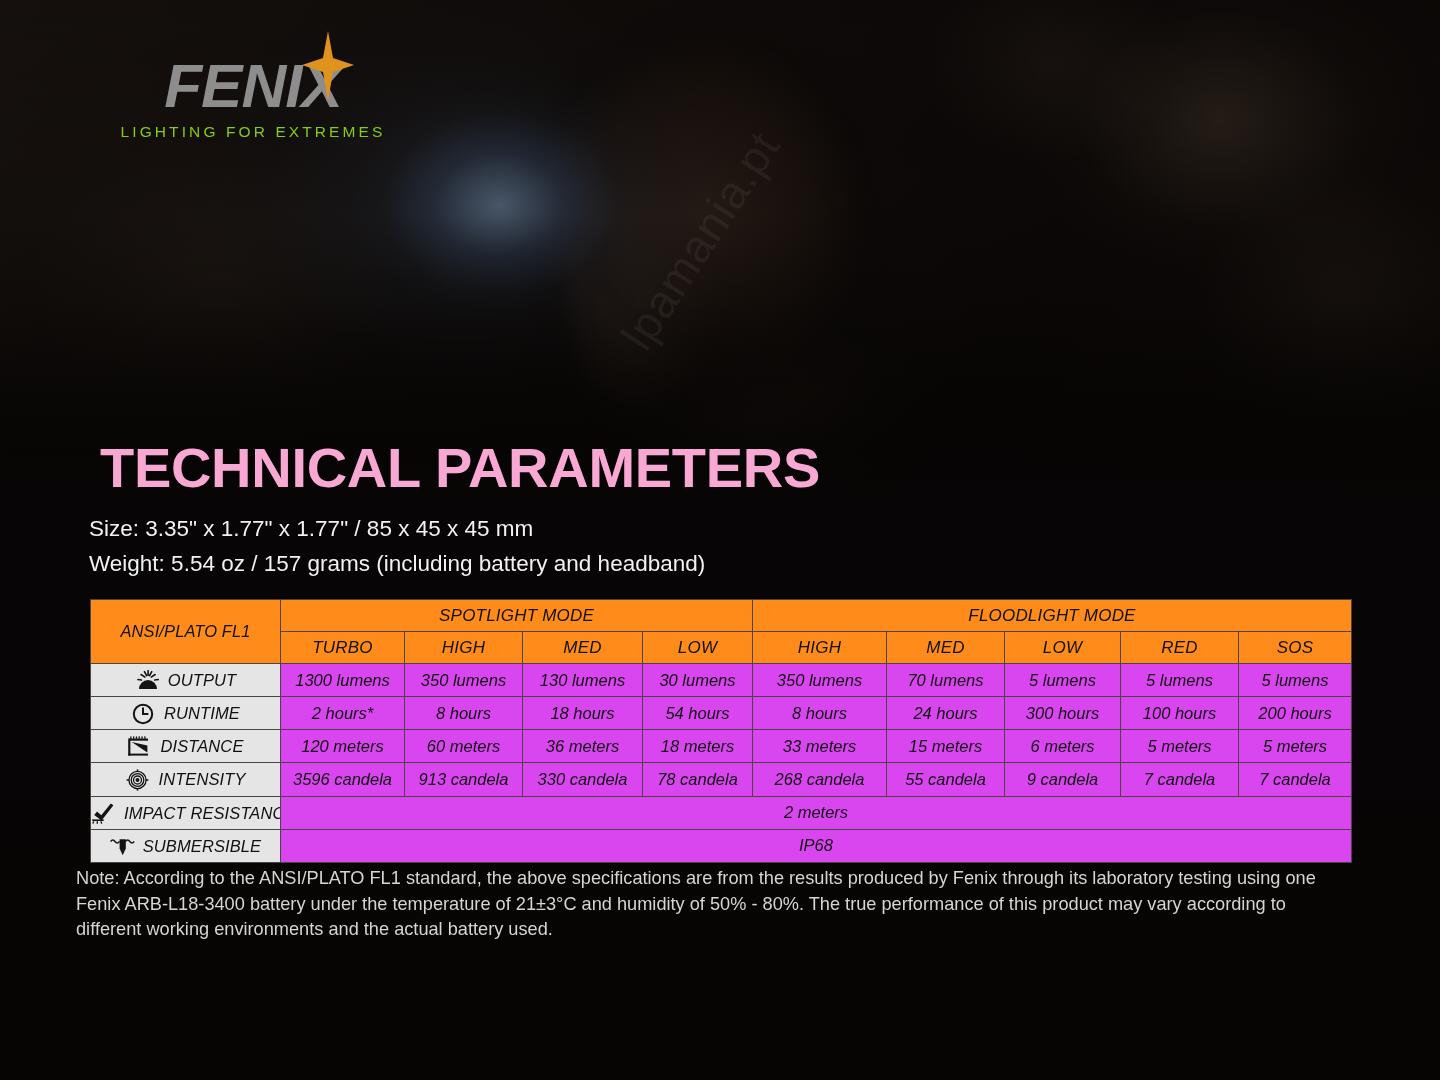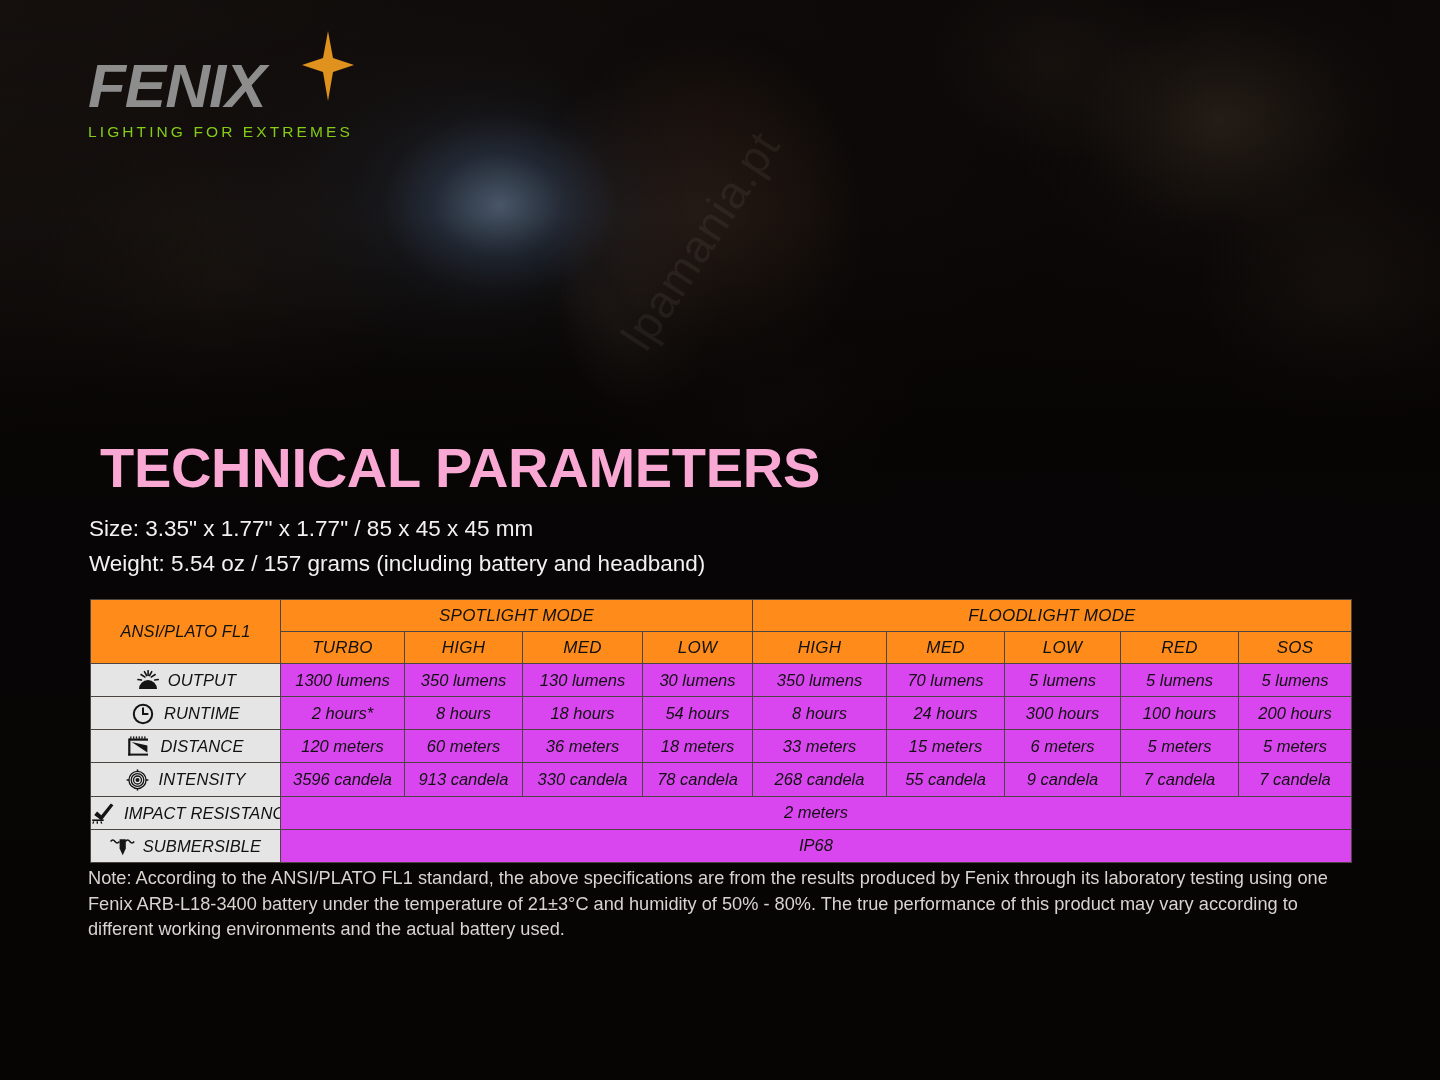--- a/index.html
+++ b/index.html
@@ -46,21 +46,21 @@
   .watermark{
     position:absolute; left:610px; top:330px;
     transform:rotate(-57deg); transform-origin:left top;
     font-size:46px; letter-spacing:1px;
     color:rgba(190,175,165,0.085);
     white-space:nowrap; pointer-events:none;
     font-family:"Liberation Sans", sans-serif;
   }
 
   
-  .logo-wrap{ position:absolute; left:88px; top:55px; width:330px; height:100px; }
+  .logo-wrap{ position:absolute; left:88px; top:55px; width:330px; height:100px;text-align:center; }
   .logo-text{
     font-size:62px; font-weight:bold; font-style:italic;
     letter-spacing:-1px; line-height:1;
     color:#8d8d8d;
     font-family:"Liberation Sans", sans-serif;
     -webkit-text-stroke:0px;
   }
   .logo-spark{ position:absolute; left:214px; top:-24px; width:52px; height:70px; }
   .logo-tag{
     margin-top:6px; font-size:15.5px; letter-spacing:3.1px;
@@ -103,21 +103,21 @@
     background:#e5e5e5; text-align:left; padding-left:10px;
     font-weight:bold; color:#141414; font-size:16.5px;
     letter-spacing:0.1px;
   }
   .rowlab .lbl{ vertical-align:middle; }
   .ricon{ display:inline-block; width:26px; height:22px; vertical-align:middle; margin-right:7px; }
   .ricon svg{ display:block; }
 
   
   .notes{
-    position:absolute; left:88px; top:866px; width:1258px;
+    position:absolute; left:76px; top:866px; width:1258px;
     color:#d8d4d0; font-size:18.2px; line-height:25.6px;
   }
   .notes p{ margin:0; }
 </style>
 </head>
 <body>
 
 <div id="page">
 
   <div class="bg-photo"></div>

